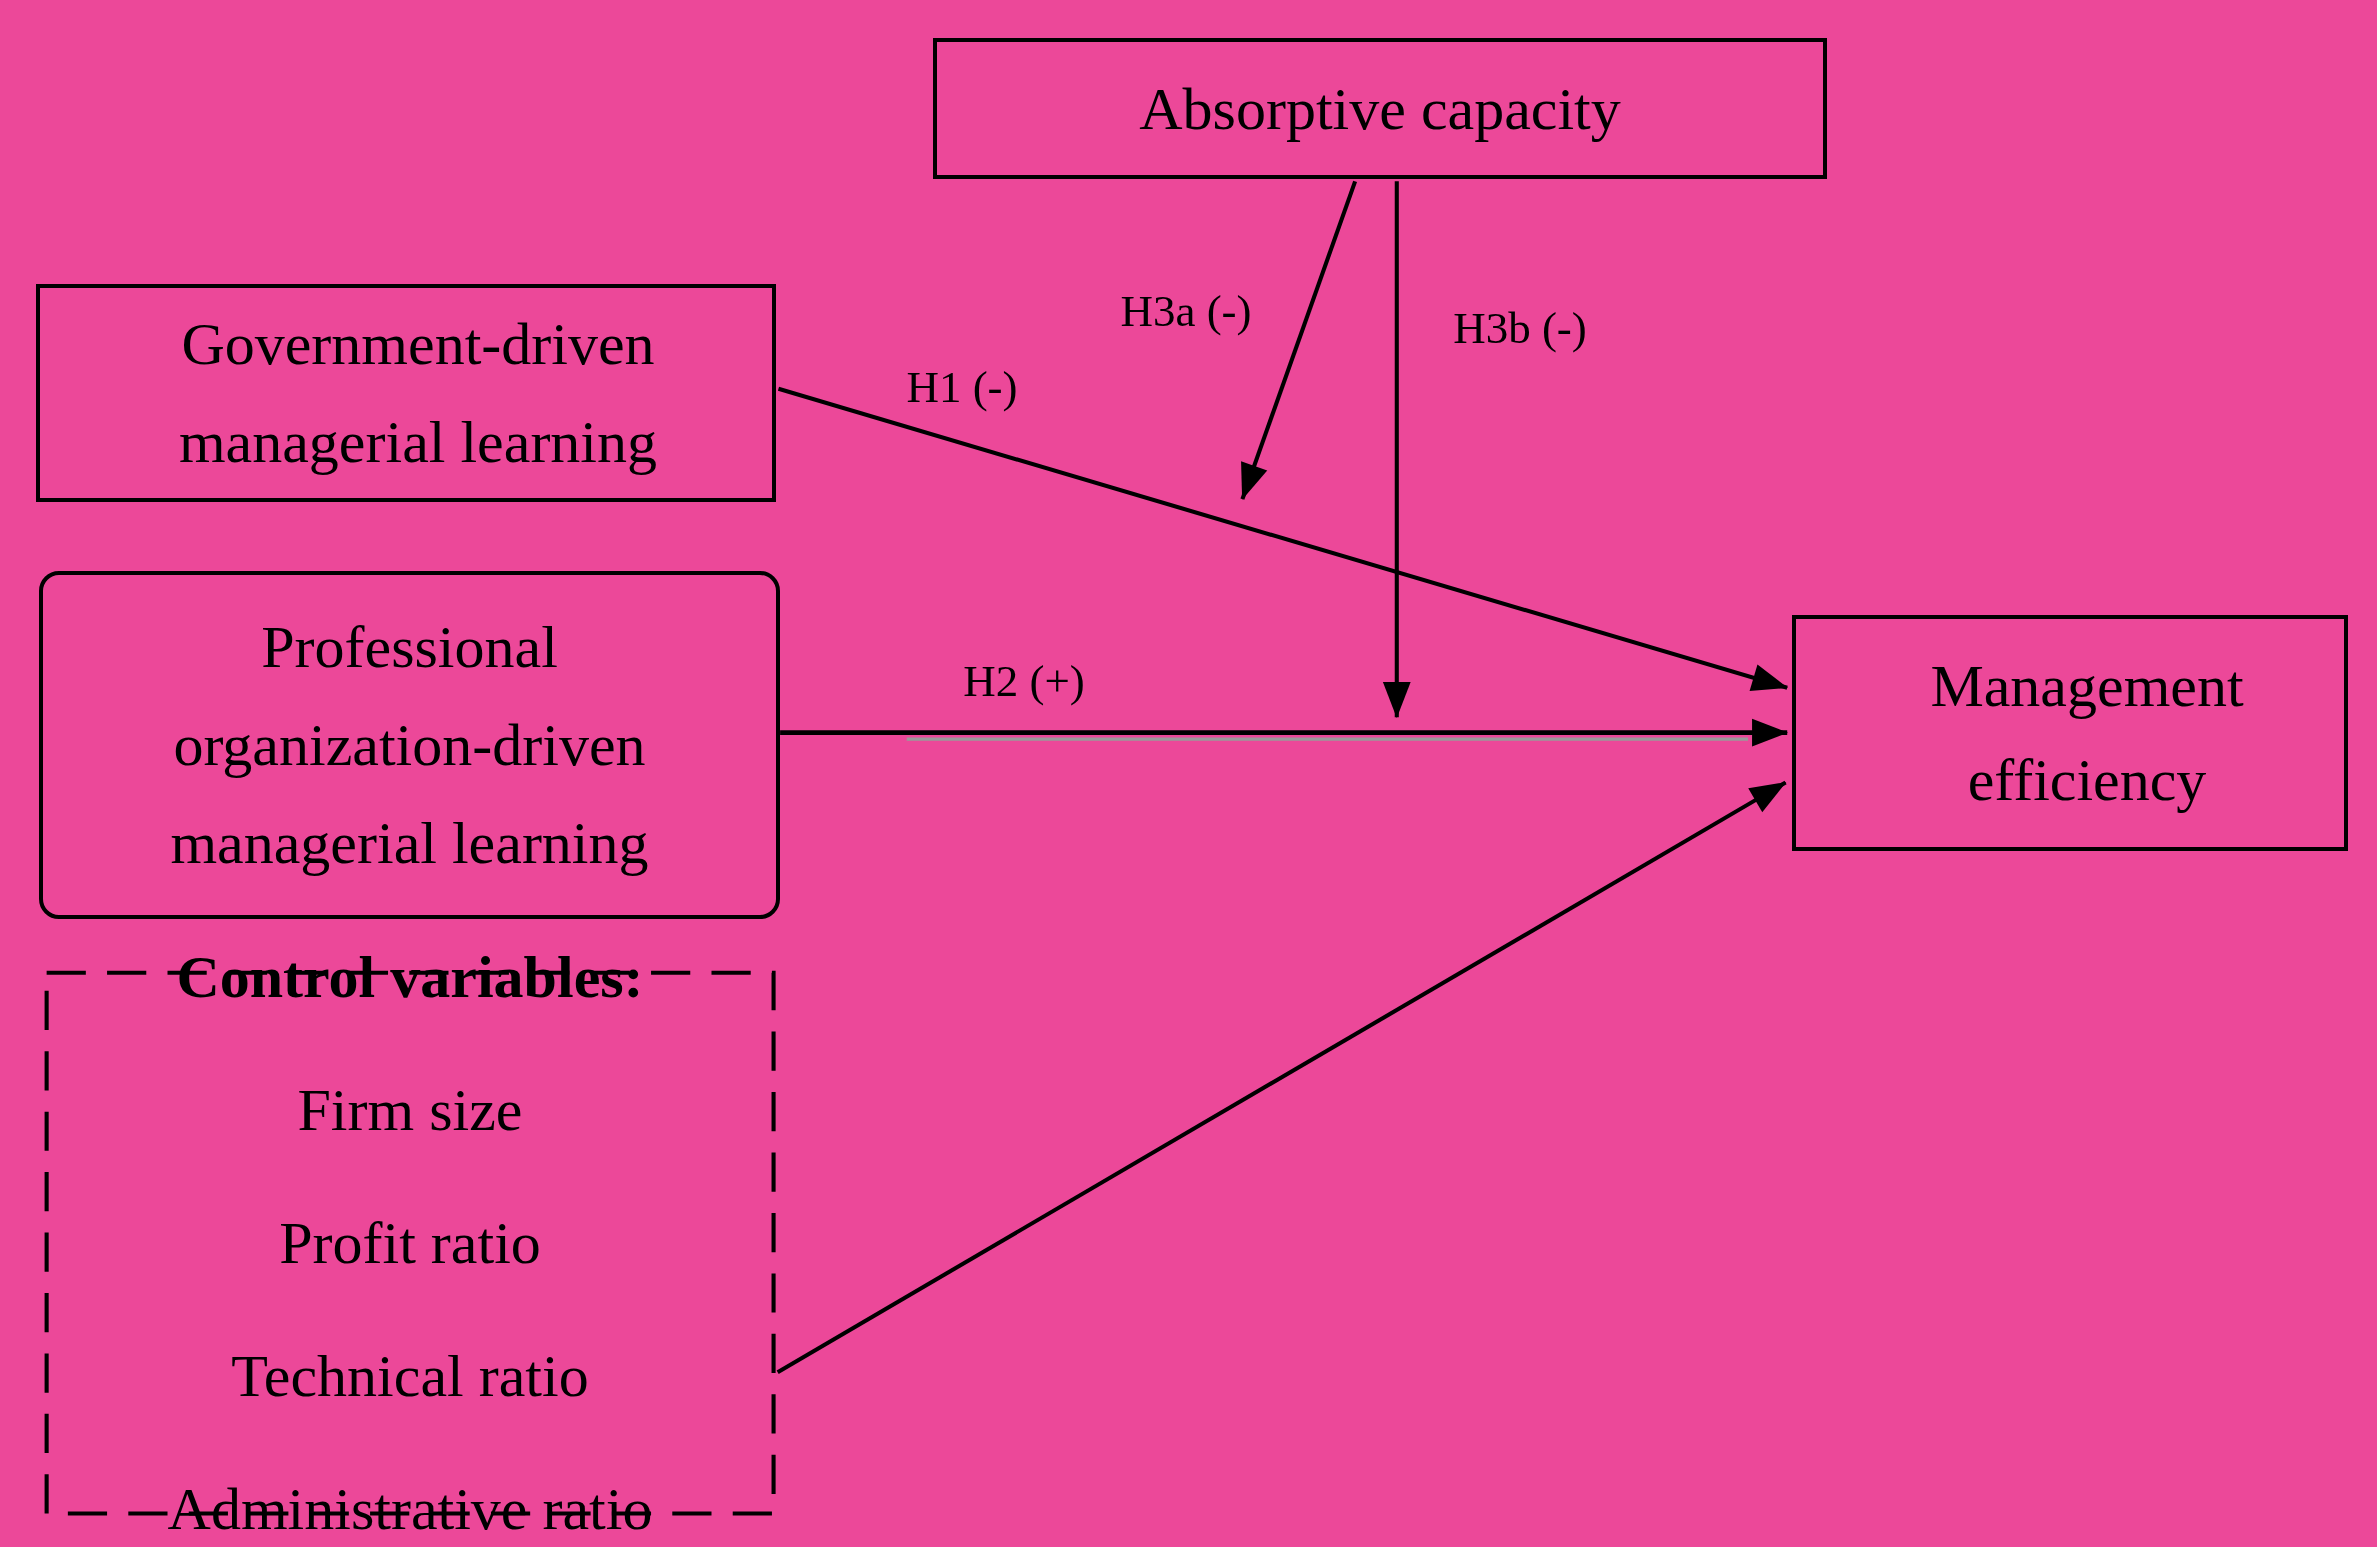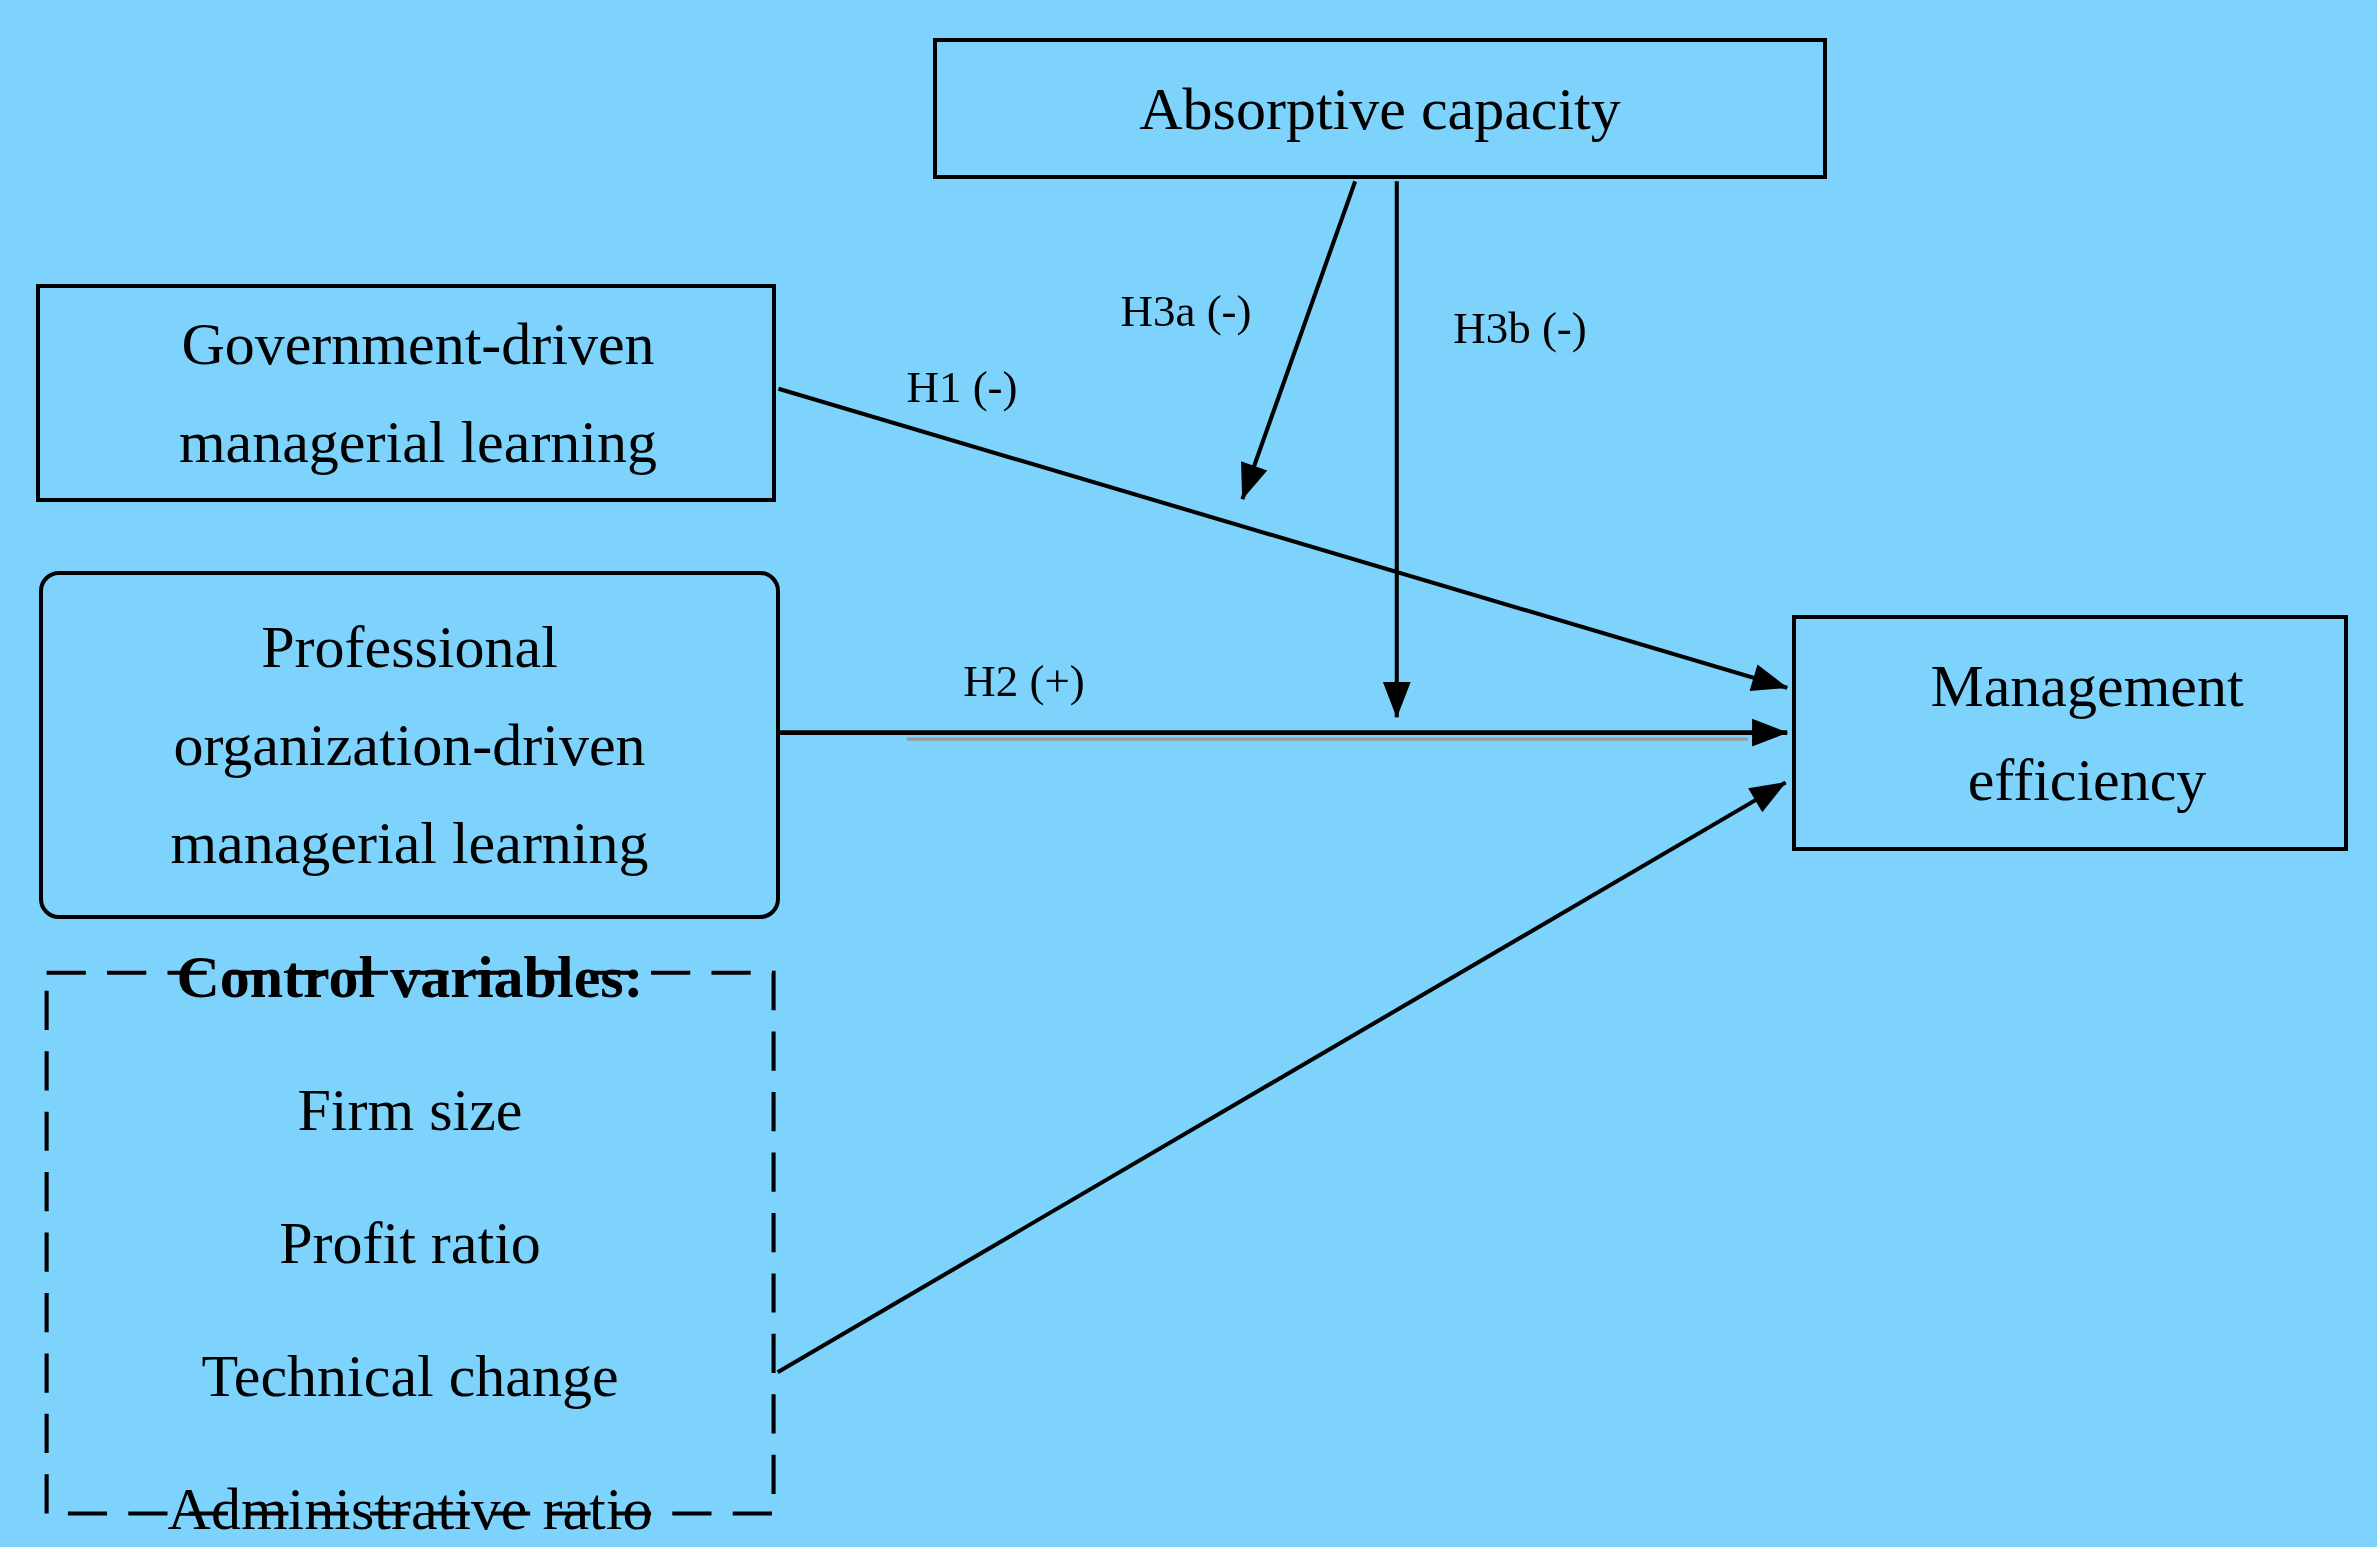--- a/index.html
+++ b/index.html
@@ -4,21 +4,21 @@
 <style>
   html, body {
     margin: 0;
     padding: 0;
     background: #ffffff;
   }
   .diagram {
     position: relative;
     width: 2377px;
     height: 1547px;
-    background: #7dd3fc;
+    background: #ec4899;
     color: #000000;
     font-family: "Liberation Serif", serif;
     overflow: hidden;
   }
   .arrows {
     position: absolute;
     left: 0;
     top: 0;
     width: 2377px;
     height: 1547px;
@@ -97,21 +97,21 @@
   <div class="box box--solid" style="left:39px; top:571px; width:741px; height:348px;border-radius:20px;">
     <div>Professional</div>
     <div>organization-driven</div>
     <div>managerial learning</div>
   </div>
 
   <div class="box box--control" style="left:45px; top:971px; width:730px; height:544px;">
     <div class="title">Control variables:</div>
     <div>Firm size</div>
     <div>Profit ratio</div>
-    <div>Technical change</div>
+    <div>Technical ratio</div>
     <div>Administrative ratio</div>
   </div>
 
   <div class="box box--solid box--management" style="left:1792px; top:615px; width:556px; height:236px;padding-left:34px;">
     <div>Management</div>
     <div>efficiency</div>
   </div>
 
   <div class="alabel" style="left:962px; top:387px;">H1 (-)</div>
   <div class="alabel" style="left:1024px; top:681px;">H2 (+)</div>

